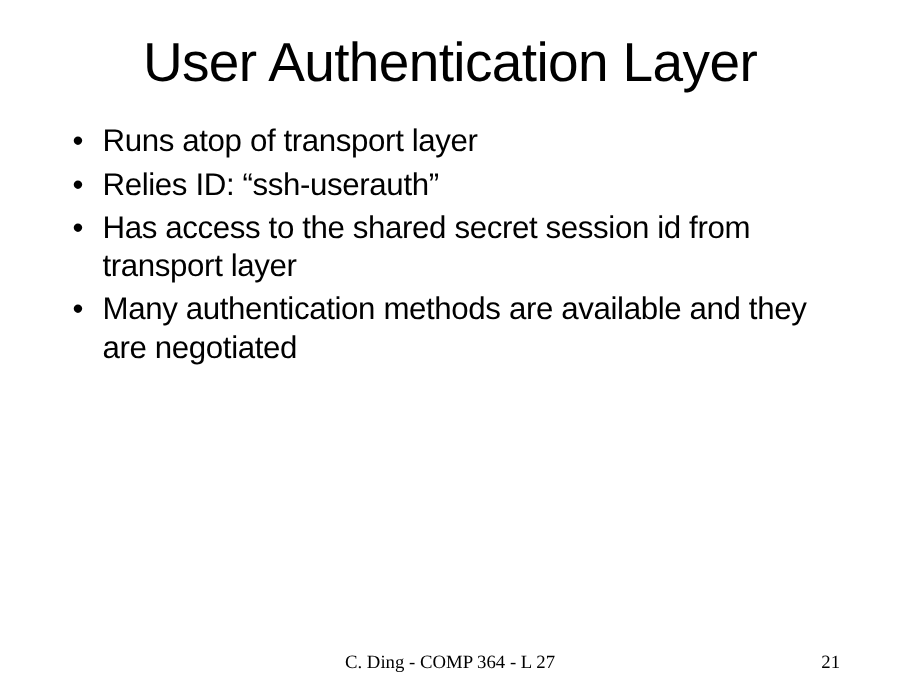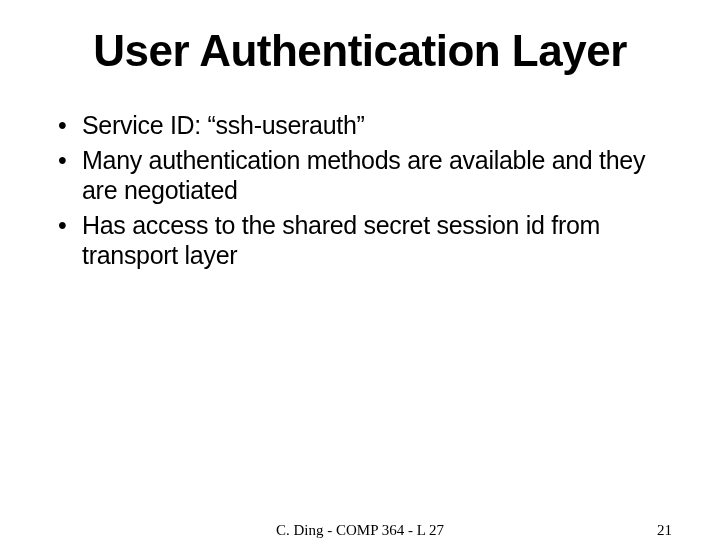--- a/index.html
+++ b/index.html
@@ -10,23 +10,23 @@
       font-family: "Comic Sans MS", "Chalkboard SE", cursive, sans-serif;
       color: #000000;
       position: relative;
       overflow: hidden;
     }
     .slide {
       padding: 26px 50px 0 50px;
     }
     .title {
       font-size: 44px;
-      font-weight: bold;
+      font-weight: normal;
       text-align: center;
-      margin-bottom: 34px;
+      margin-bottom: 22px;
       letter-spacing: -0.5px;
     }
     .bullets {
       list-style: none;
       padding-left: 8px;
     }
     .bullets li {
       font-size: 25px;
       line-height: 1.22;
       margin-bottom: 4px;
@@ -61,22 +61,23 @@
       position: absolute;
       right: 48px;
     }
   </style>
 </head>
 <body>
 
 <div class="slide">
   <h1 class="title">User Authentication Layer</h1>
   <ul class="bullets">
-    <li>Service ID: “ssh-userauth”</li>
+    <li>Runs atop of transport layer</li>
+    <li>Relies ID: “ssh-userauth”</li>
+    <li>Has access to the shared secret session id from transport layer</li>
     <li>Many authentication methods are available and they are negotiated</li>
-    <li>Has access to the shared secret session id from transport layer</li>
   </ul>
 </div>
 
 <div class="footer">
   <span class="footer-center">C. Ding - COMP 364 - L 27</span>
   <span class="footer-right">21</span>
 </div>
 
 </body></html>

